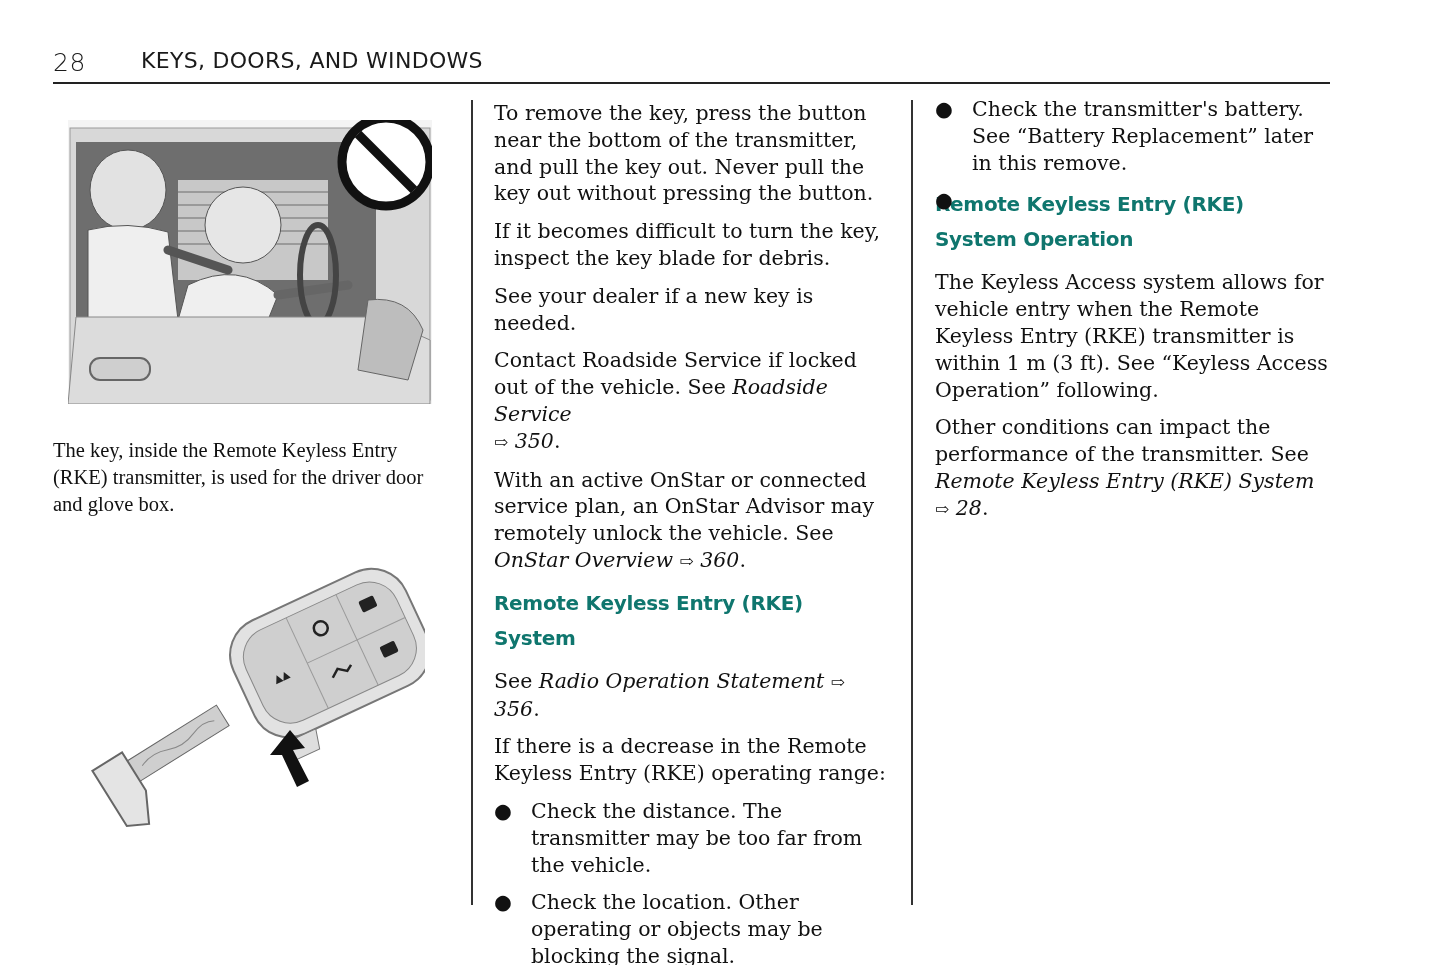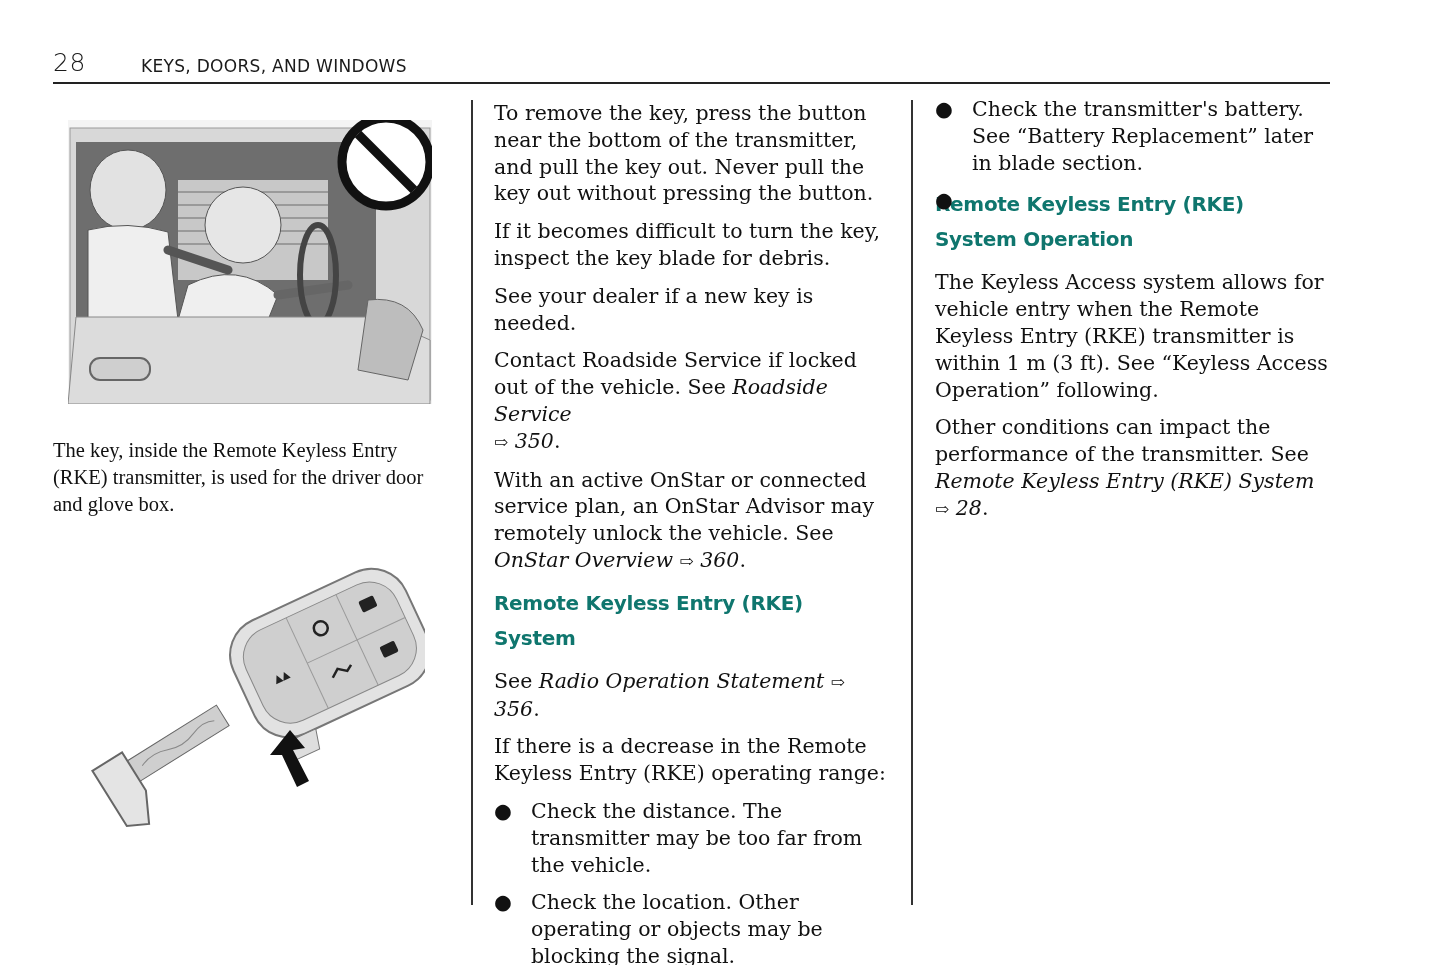--- a/index.html
+++ b/index.html
@@ -1,19 +1,19 @@
 <!DOCTYPE html>
 <html><head>
 <meta charset="utf-8">
 <style>
   html, body { margin:0; padding:0; background:#fff; }
   body { width:1445px; height:965px; position:relative; overflow:hidden; color:#111; font-family:"DejaVu Serif", serif; }
   .header { position:absolute; left:53px; top:48px; width:1277px; height:34px; border-bottom:2px solid #222; }
   .page-num { position:absolute; left:0; top:0; font-family:"DejaVu Sans", sans-serif; font-size:25px; font-weight:300; letter-spacing:0.5px; color:#1a1a1a; }
-  .section-title { position:absolute; left:88px; top:8px; font-family:"DejaVu Sans", sans-serif; font-size:17px; color:#1a1a1a; letter-spacing:0.3px; }
+  .section-title { position:absolute; left:88px; top:0; font-family:"DejaVu Sans", sans-serif; font-size:22px; color:#1a1a1a; letter-spacing:0.3px; }
   .vrule { position:absolute; top:100px; height:805px; width:1.5px; background:#333; }
   .col { position:absolute; font-size:20.5px; line-height:26.8px; }
   .col p { margin:4px 0 11px 0; }
   .col em { font-style:italic; }
   .arrow { font-style:normal; font-size:17px; }
   h2 { font-family:"DejaVu Sans", sans-serif; font-weight:bold; font-size:20px; line-height:35px; margin:4px 0 12px 0; color:#0f766e; letter-spacing:-0.3px; }
   .bullet { position:relative; padding-left:37px; margin:0 0 11px 0; }
   .bullet .dot { position:absolute; left:0; top:0; }
   .fig { position:absolute; }
 </style>
@@ -92,18 +92,18 @@
   <p><span>Contact Roadside Service if locked out of the vehicle. See </span><em>Roadside Service</em><br><span class="arrow">⇨</span> <em>350</em>.</p>
   <p><span>With an active OnStar or connected service plan, an OnStar Advisor may remotely unlock the vehicle. See </span><em>OnStar Overview</em> <span class="arrow">⇨</span> <em>360</em>.</p>
   <h2 style="width:330px;">Remote Keyless Entry (RKE) System</h2>
   <p><span>See </span><em>Radio Operation Statement</em> <span class="arrow">⇨</span> <em>356</em>.</p>
   <p>If there is a decrease in the Remote Keyless Entry (RKE) operating range:</p>
   <div class="bullet"><span class="dot">●</span><span>Check the distance. The transmitter may be too far from the vehicle.</span></div>
   <div class="bullet"><span class="dot">●</span><span>Check the location. Other operating or objects may be blocking the signal.</span></div>
 </div>
 
 <div class="col" style="left:935px; top:96px; width:395px;">
-  <div class="bullet"><span class="dot">●</span><span>Check the transmitter's battery. See “Battery Replacement” later in blade section.</span></div>
+  <div class="bullet"><span class="dot">●</span><span>Check the transmitter's battery. See “Battery Replacement” later in this remove.</span></div>
   <div class="bullet"><span class="dot">●</span></div>
   <h2 style="width:360px;">Remote Keyless Entry (RKE) System Operation</h2>
   <p>The Keyless Access system allows for vehicle entry when the Remote Keyless Entry (RKE) transmitter is within 1 m (3 ft). See “Keyless Access Operation” following.</p>
   <p><span>Other conditions can impact the performance of the transmitter. See </span><em>Remote Keyless Entry (RKE) System</em><br><span class="arrow">⇨</span> <em>28</em>.</p>
 </div>
 
 </body></html>

